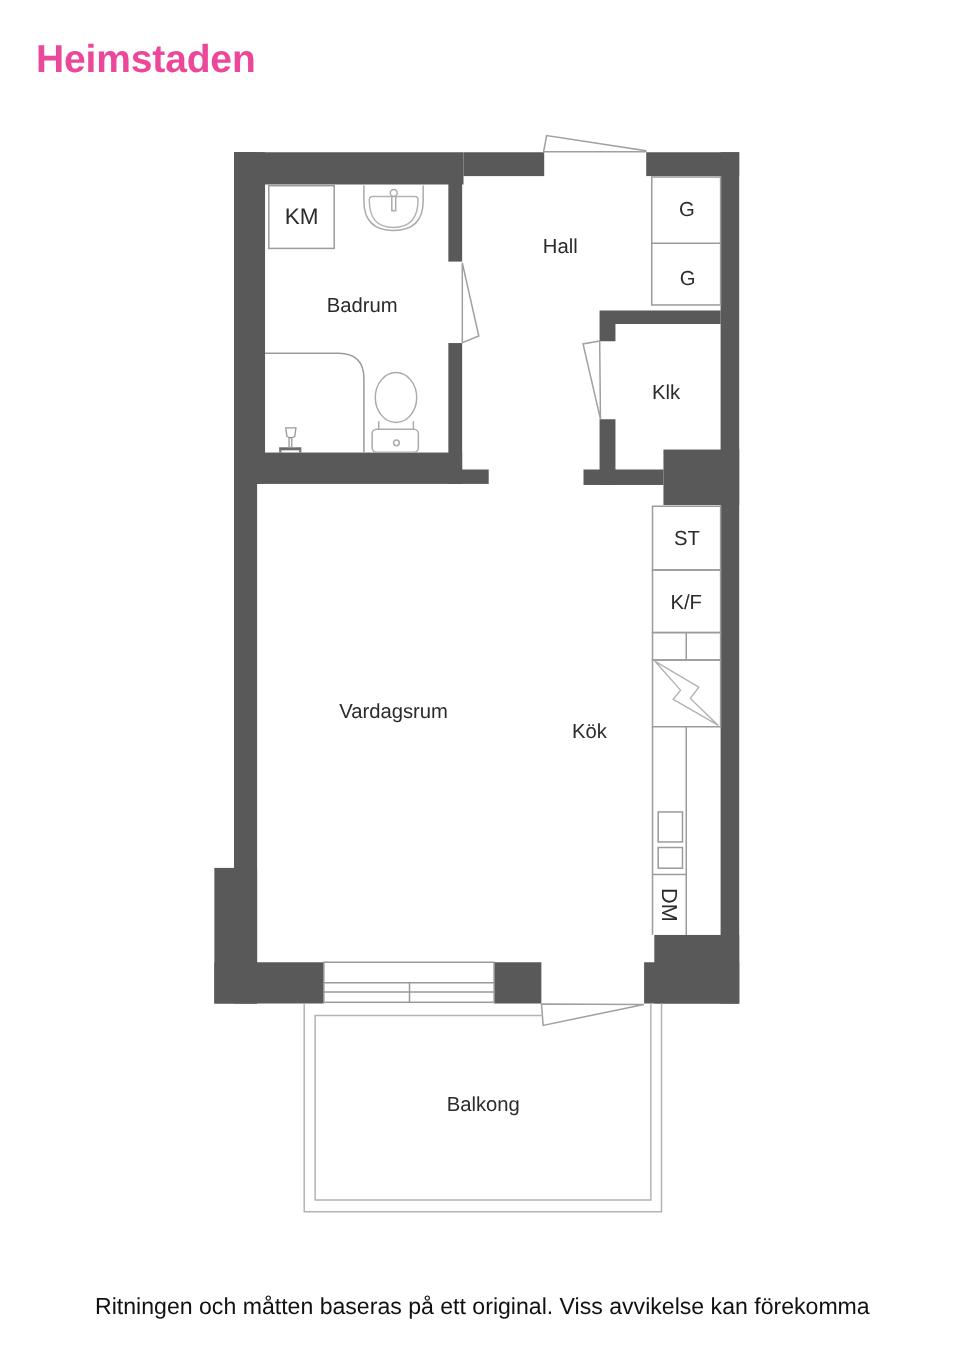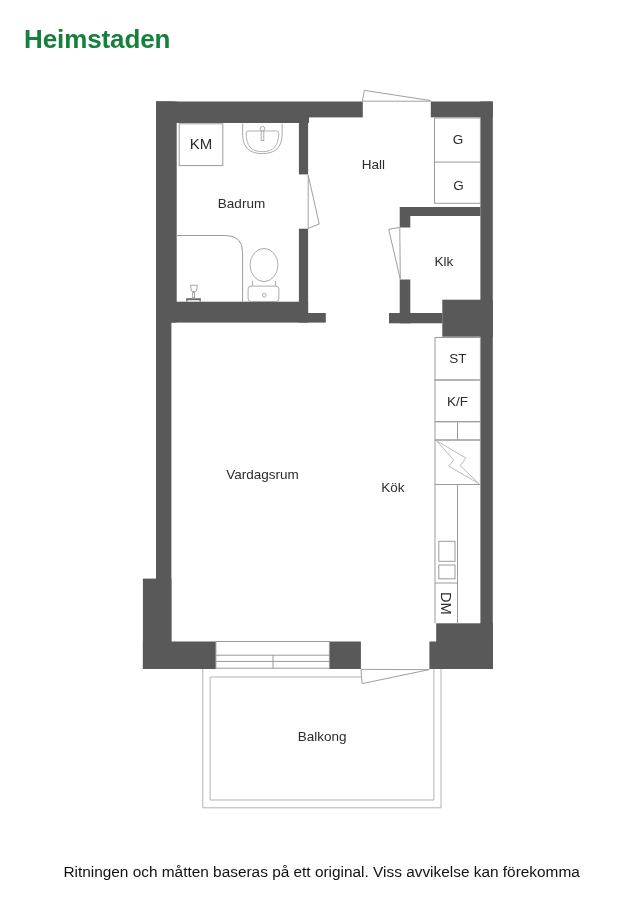--- a/index.html
+++ b/index.html
@@ -1,19 +1,19 @@
 <!DOCTYPE html>
 <html><head>
 <meta charset="utf-8">
 <style>
   html,body{margin:0;padding:0;background:#ffffff;}
   #page{position:relative;width:636px;height:900px;background:#ffffff;overflow:hidden;
         font-family:"Liberation Sans", sans-serif;filter:blur(0px);}
   #logo{position:absolute;left:24px;top:24px;font-size:26px;font-weight:bold;
-        color:#15803d;letter-spacing:-0.1px;}
+        color:#ec4899;letter-spacing:-0.1px;}
   #disclaimer{position:absolute;left:3.6px;top:863px;width:636px;text-align:center;
         font-size:15.4px;color:#111111;}
   svg text{font-family:"Liberation Sans", sans-serif;fill:#2b2b2b;}
 </style>
 </head>
 <body>
 <div id="page">
 
   <div id="logo">Heimstaden</div>
 

